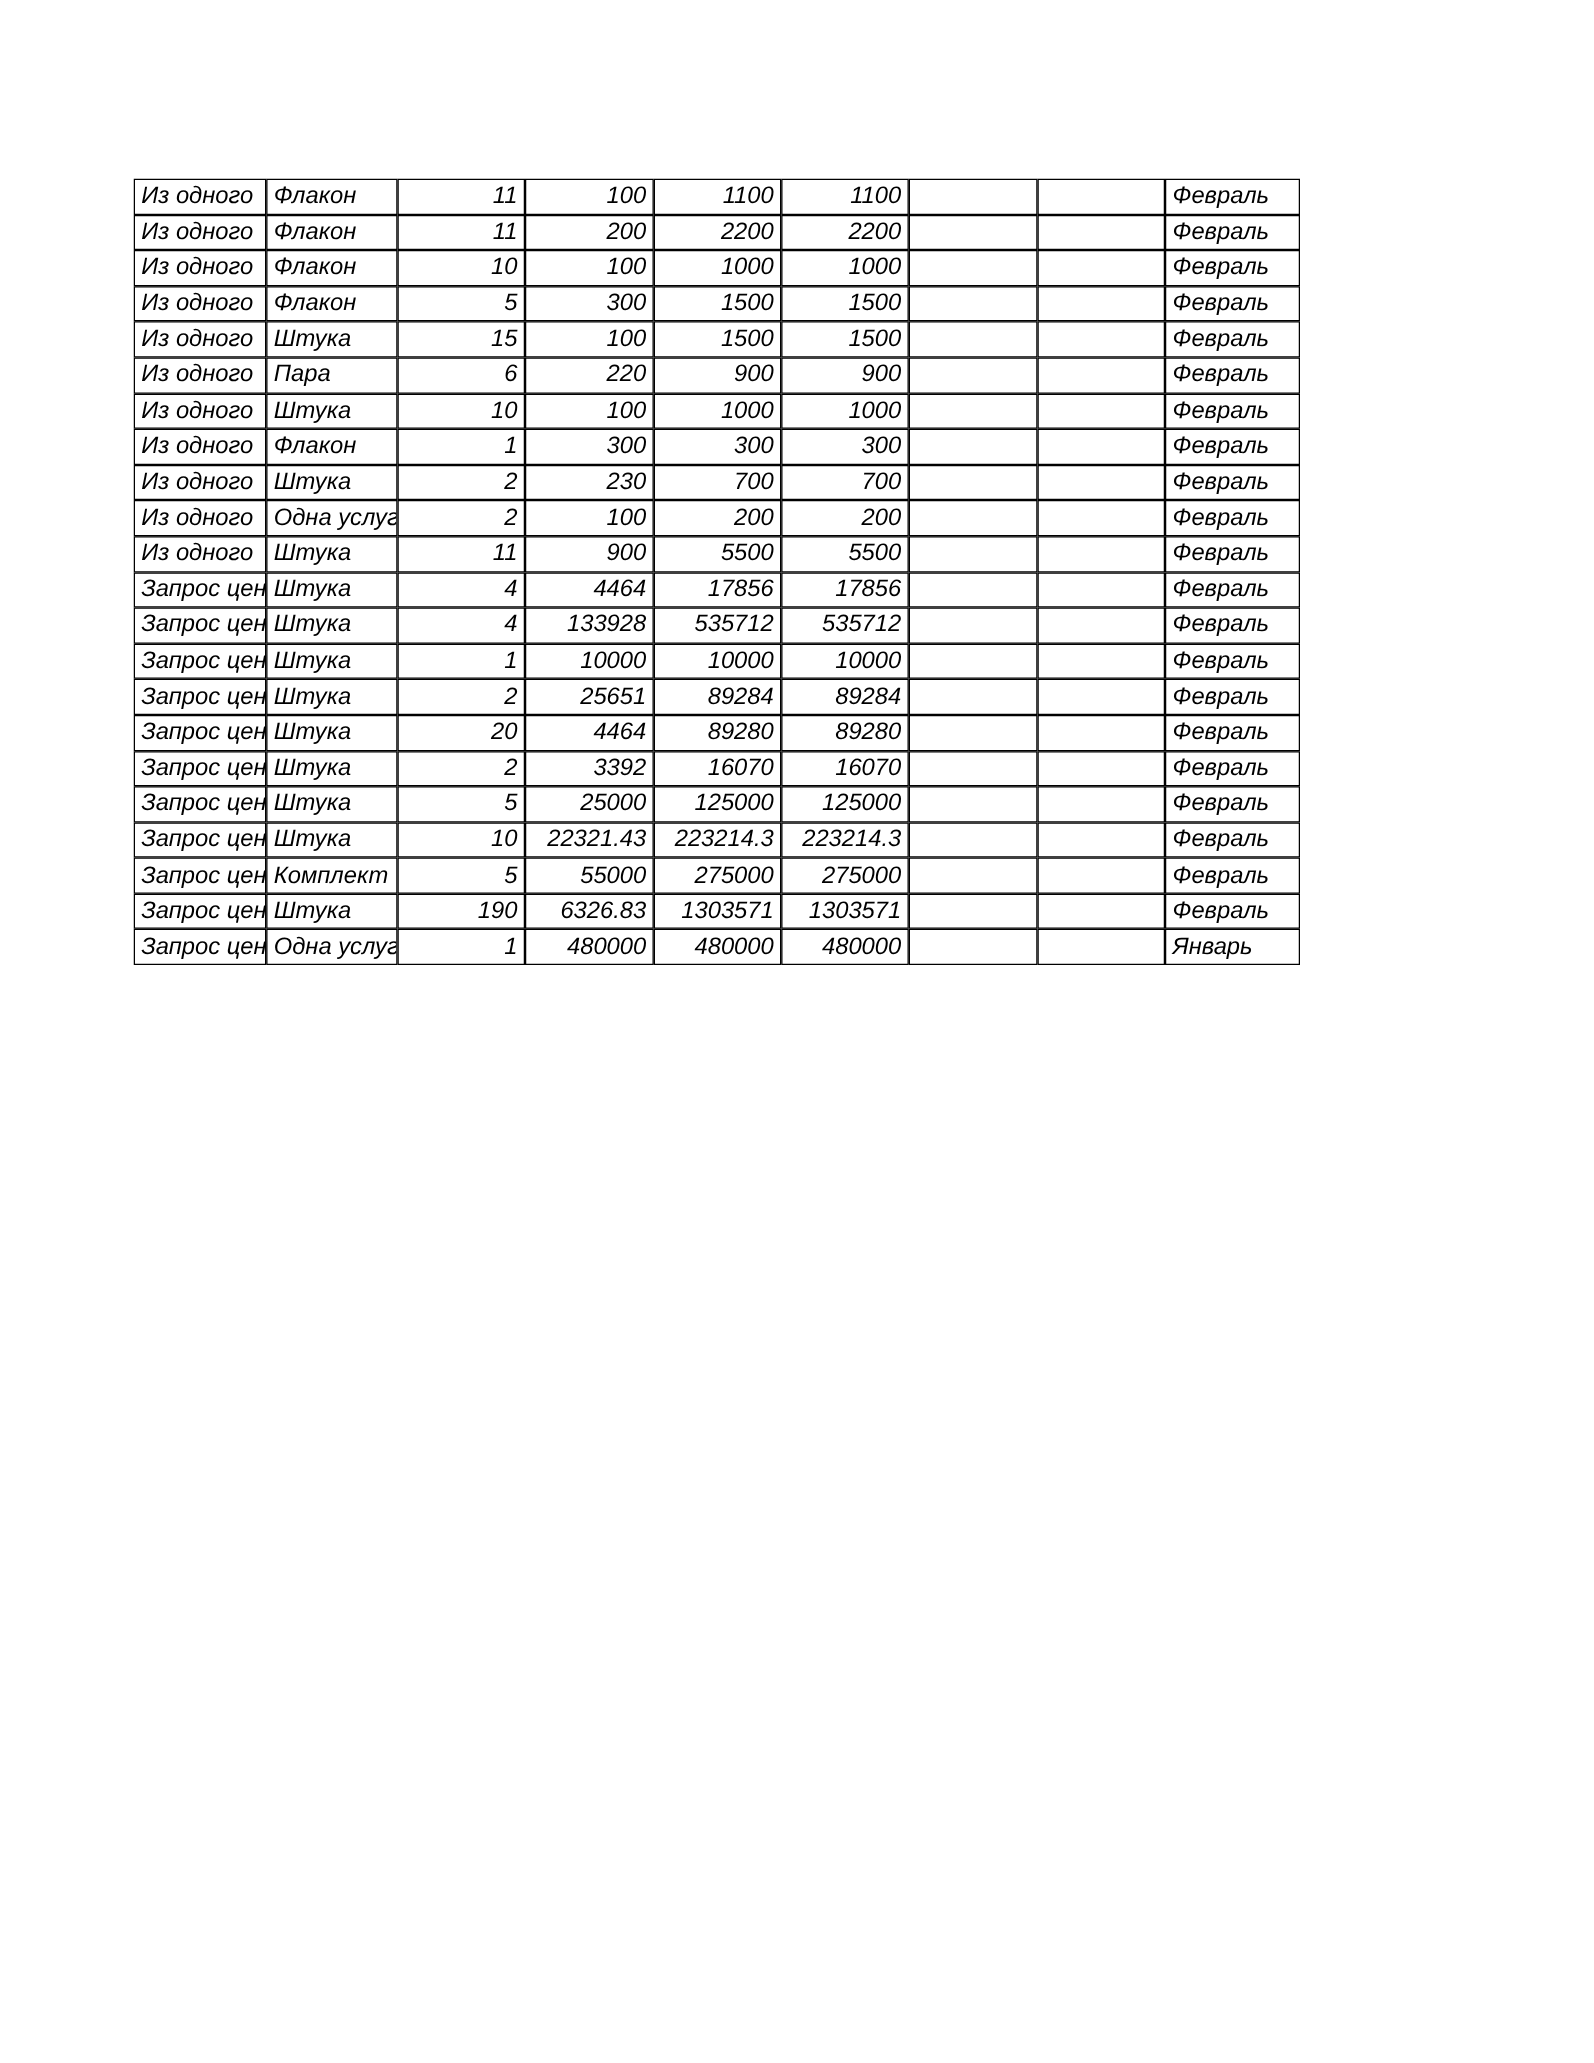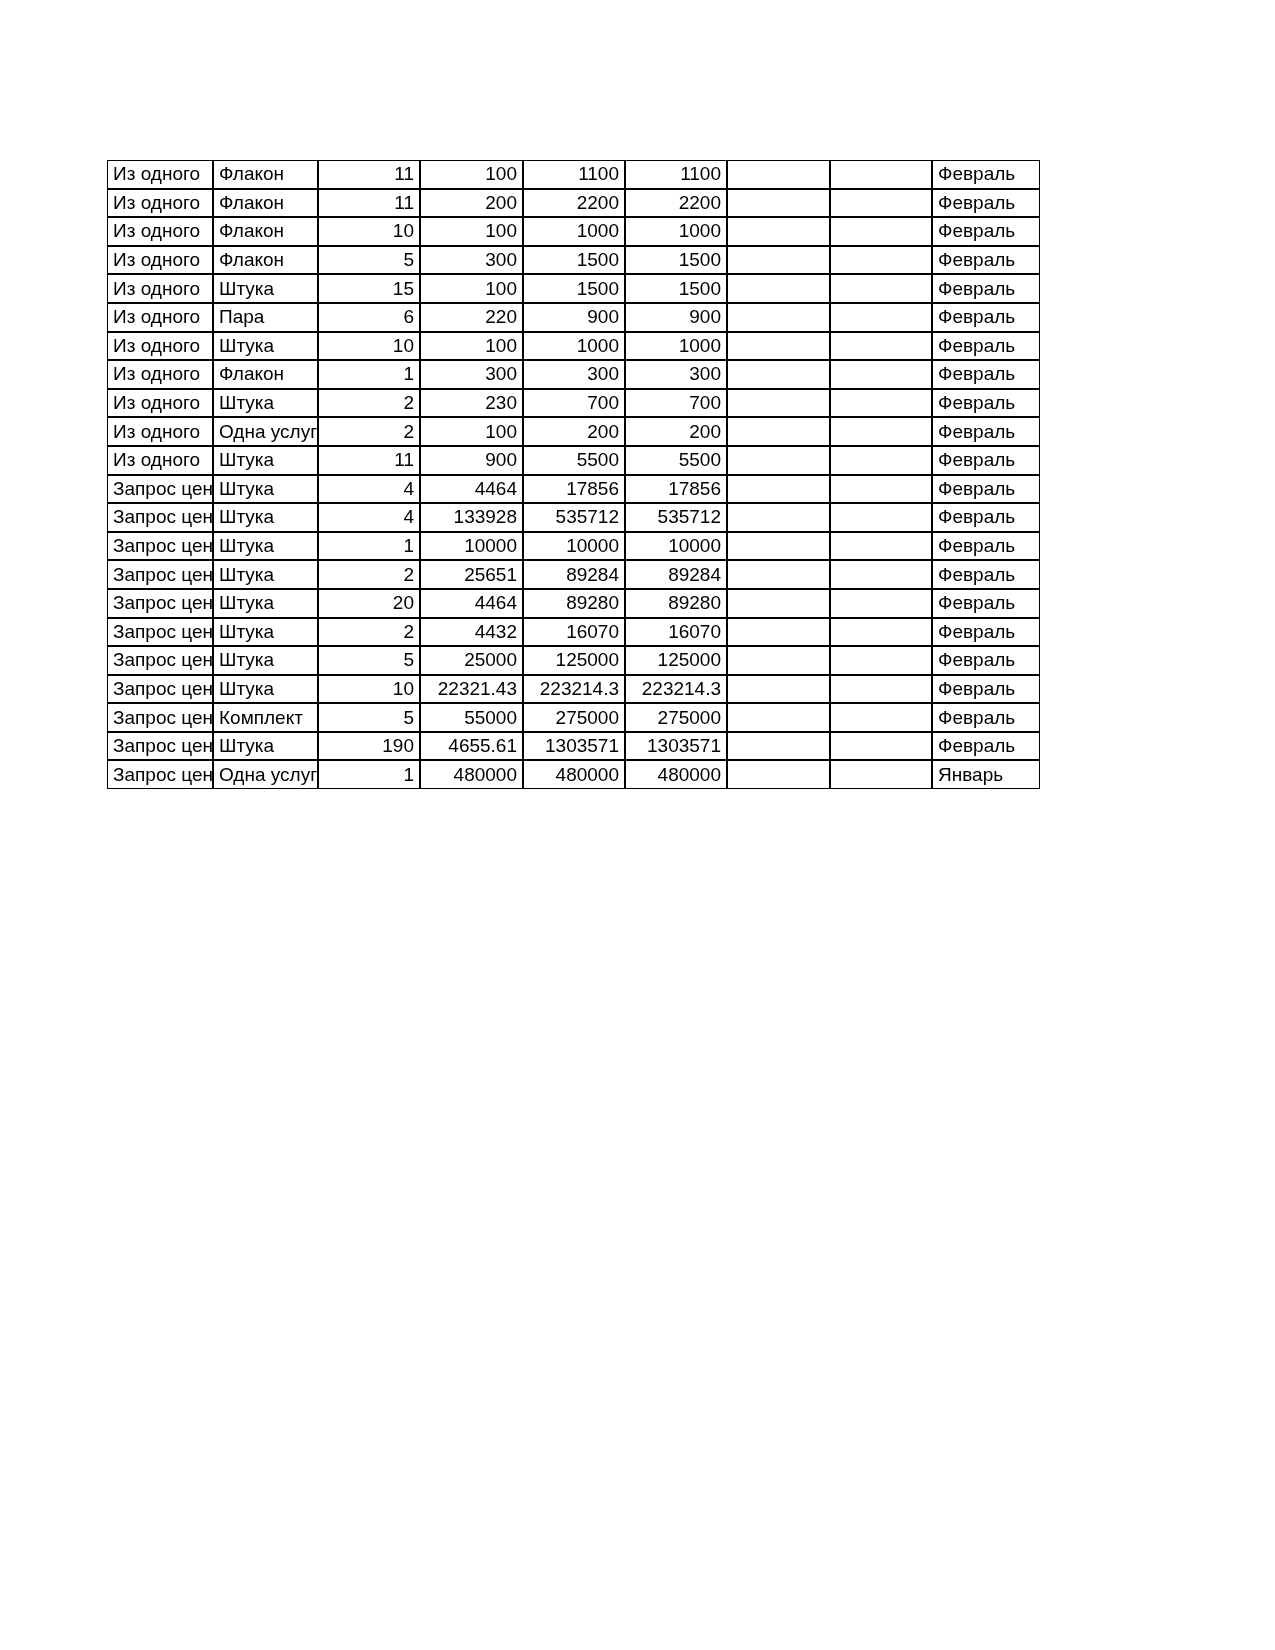--- a/index.html
+++ b/index.html
@@ -10,25 +10,26 @@
   body {
     width: 1275px;
     height: 1650px;
     position: relative;
     font-family: "Liberation Sans", sans-serif;
     color: #000000;
   }
   .sheet-table {
     position: absolute;
     left: 107px;
-    top: 160px;
+    top: 143px;
     width: 933px;
     border-collapse: separate;
     border-spacing: 0;
     table-layout: fixed;
+    font-style: italic;
   }
   .sheet-table td {
     box-sizing: border-box;
     height: 28.6px;
     border: 1px solid #000000;
     font-size: 19px;
     line-height: 26px;
     padding: 0 5px;
     white-space: nowrap;
     overflow: hidden;
@@ -226,21 +227,21 @@
         <td class="ar">89280</td>
         <td class="ar">89280</td>
         <td class="al"></td>
         <td class="al"></td>
         <td class="al">Февраль</td>
       </tr>
       <tr>
         <td class="al">Запрос цен</td>
         <td class="al">Штука</td>
         <td class="ar">2</td>
-        <td class="ar">4432</td>
+        <td class="ar">3392</td>
         <td class="ar">16070</td>
         <td class="ar">16070</td>
         <td class="al"></td>
         <td class="al"></td>
         <td class="al">Февраль</td>
       </tr>
       <tr>
         <td class="al">Запрос цен</td>
         <td class="al">Штука</td>
         <td class="ar">5</td>
@@ -270,21 +271,21 @@
         <td class="ar">275000</td>
         <td class="ar">275000</td>
         <td class="al"></td>
         <td class="al"></td>
         <td class="al">Февраль</td>
       </tr>
       <tr>
         <td class="al">Запрос цен</td>
         <td class="al">Штука</td>
         <td class="ar">190</td>
-        <td class="ar">4655.61</td>
+        <td class="ar">6326.83</td>
         <td class="ar">1303571</td>
         <td class="ar">1303571</td>
         <td class="al"></td>
         <td class="al"></td>
         <td class="al">Февраль</td>
       </tr>
       <tr>
         <td class="al">Запрос цен</td>
         <td class="al">Одна услуг</td>
         <td class="ar">1</td>

